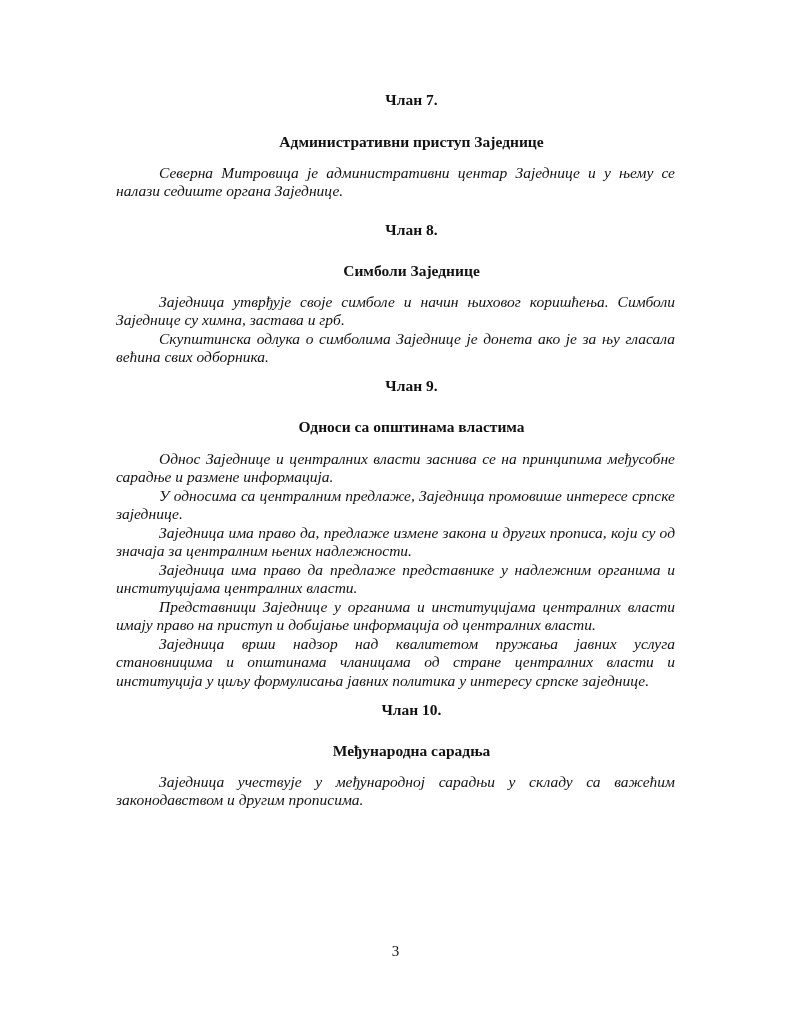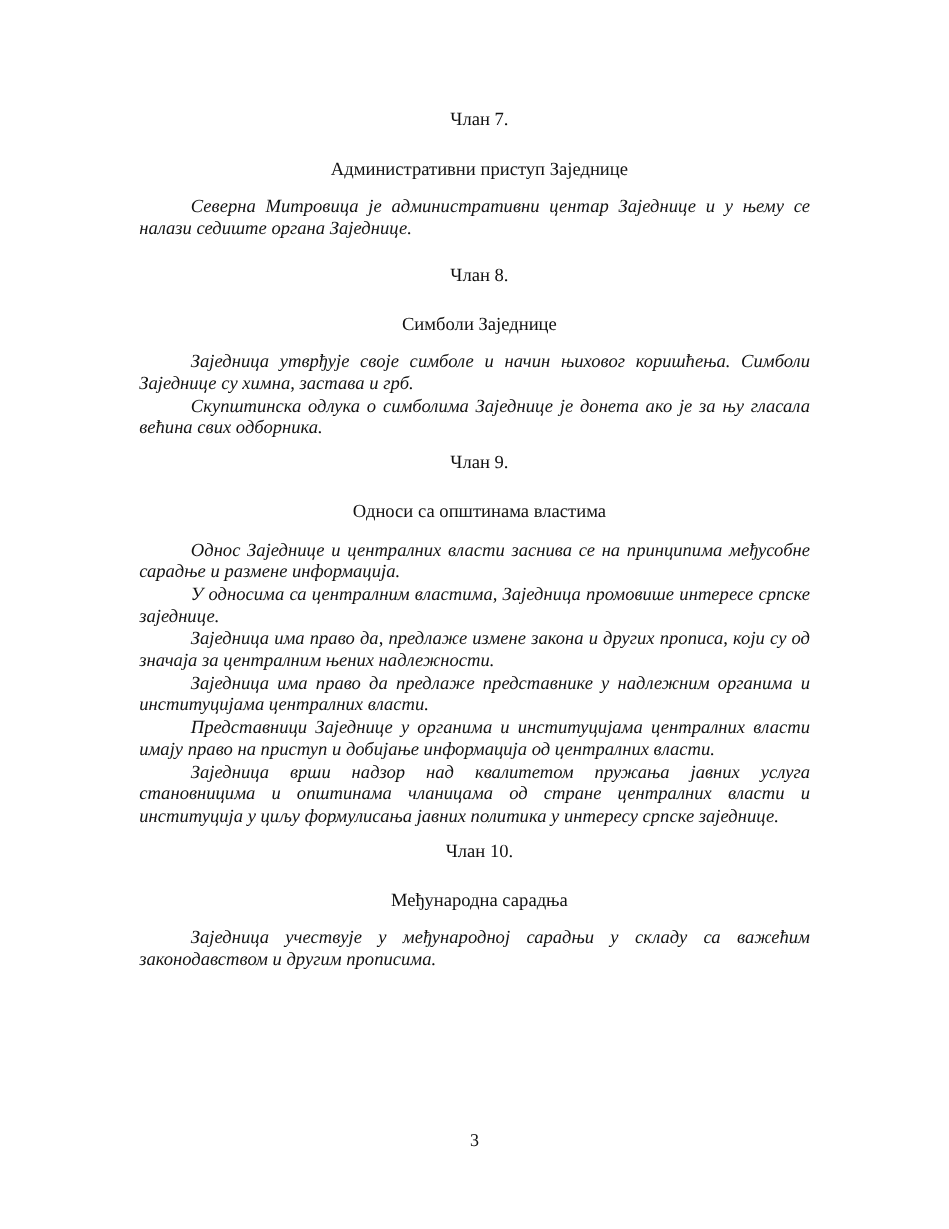--- a/index.html
+++ b/index.html
@@ -3,22 +3,22 @@
 <meta charset="utf-8">
 <style>
   html, body { margin: 0; padding: 0; background: #ffffff; }
   body {
     width: 791px; height: 1024px; position: relative; overflow: hidden;
     font-family: "Liberation Serif", "DejaVu Serif", serif;
     color: #111111;
   }
   .page { position: absolute; left: 116px; top: 0; width: 559px; }
   .heading {
-    position: absolute; left: 4px; width: 559px; text-align: center;
-    font-weight: normal; font-size: 15.5px; line-height: 18px;
+    position: absolute; left: 16px; width: 559px; text-align: center;
+    font-weight: bold; font-size: 15.5px; line-height: 18px;
   }
   .para {
     position: absolute; left: 0; width: 559px;
     font-size: 15.5px; line-height: 18.4px; text-align: justify;
     text-indent: 43px;
     font-style: italic;
   }
   .page-number {
     position: absolute; left: 0; width: 791px; top: 943px;
     text-align: center; font-size: 15px;
@@ -34,21 +34,21 @@
   <div class="para" style="top:164px">Северна Митровица је административни центар Заједнице и у њему се налази седиште органа Заједнице.</div>
 
   <div class="heading" style="top:221px">Члан 8.</div>
   <div class="heading" style="top:262px">Симболи Заједнице</div>
   <div class="para" style="top:293px">Заједница утврђује своје симболе и начин њиховог коришћења. Симболи Заједнице су химна, застава и грб.</div>
   <div class="para" style="top:330px">Скупштинска одлука о симболима Заједнице је донета ако је за њу гласала већина свих одборника.</div>
 
   <div class="heading" style="top:377px">Члан 9.</div>
   <div class="heading" style="top:418px">Односи са општинама властима</div>
   <div class="para" style="top:450px">Однос Заједнице и централних власти заснива се на принципима међусобне сарадње и размене информација.</div>
-  <div class="para" style="top:487px">У односима са централним властима, Заједница промовише интересе српске заједнице.</div>
+  <div class="para" style="top:487px">У односима са централним предлаже, Заједница промовише интересе српске заједнице.</div>
   <div class="para" style="top:524px">Заједница има право да, предлаже измене закона и других прописа, који су од значаја за централним њених надлежности.</div>
   <div class="para" style="top:561px">Заједница има право да предлаже представнике у надлежним органима и институцијама централних власти.</div>
   <div class="para" style="top:598px">Представници Заједнице у органима и институцијама централних власти имају право на приступ и добијање информација од централних власти.</div>
   <div class="para" style="top:635px">Заједница врши надзор над квалитетом пружања јавних услуга становницима и општинама чланицама од стране централних власти и институција у циљу формулисања јавних политика у интересу српске заједнице.</div>
 
   <div class="heading" style="top:701px">Члан 10.</div>
   <div class="heading" style="top:742px">Међународна сарадња</div>
   <div class="para" style="top:773px">Заједница учествује у међународној сарадњи у складу са важећим законодавством и другим прописима.</div>
 </div>
 

